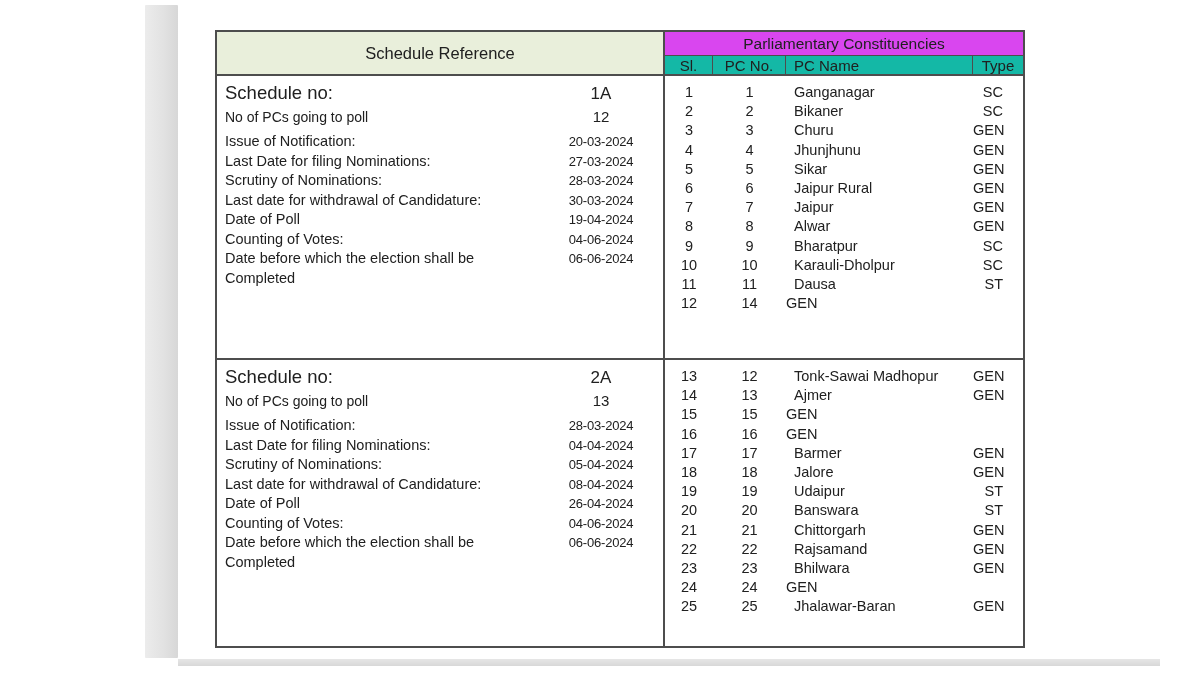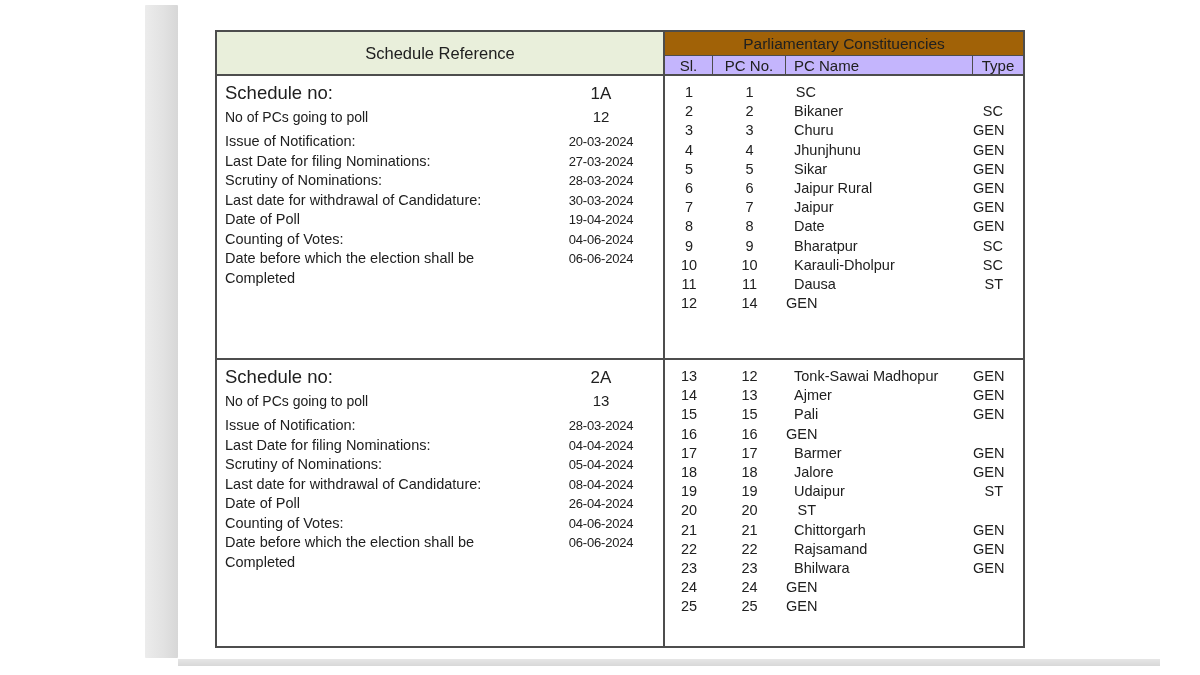--- a/index.html
+++ b/index.html
@@ -19,23 +19,23 @@
   .doc-table { position:absolute; left:215px; top:30px; width:810px; height:618px;
                border:2px solid #4d4d4d; background:#ffffff;
                display:flex; flex-direction:column; }
 
   .thead { display:flex; height:44px; flex-shrink:0; }
   .th-left { width:448px; flex-shrink:0; background:#e9efdb;
              border-right:2px solid #4d4d4d; border-bottom:2px solid #4d4d4d;
              display:flex; align-items:center; justify-content:center;
              font-size:16.5px; }
   .th-right { width:358px; display:flex; flex-direction:column; }
-  .th-top { height:24px; background:#a16207; border-bottom:1px solid #4d4d4d;
+  .th-top { height:24px; background:#d946ef; border-bottom:1px solid #4d4d4d;
             display:flex; align-items:center; justify-content:center; font-size:15.5px; }
-  .th-cols { flex:1; background:#c4b5fd; border-bottom:2px solid #4d4d4d; display:flex; }
+  .th-cols { flex:1; background:#14b8a6; border-bottom:2px solid #4d4d4d; display:flex; }
   .th-col { font-size:15px; display:flex; align-items:center; }
   .th-col.c-sl   { width:48px;  justify-content:center; border-right:1px solid #4d4d4d; }
   .th-col.c-no   { width:73px;  justify-content:center; border-right:1px solid #4d4d4d; }
   .th-col.c-name { width:187px; padding-left:8px; border-right:1px solid #4d4d4d; }
   .th-col.c-type { width:50px;  justify-content:center; }
 
   .block { display:flex; flex:1; }
   .block.first { height:284px; flex:none; border-bottom:2px solid #4d4d4d; }
 
   .block-left { width:448px; flex-shrink:0; border-right:2px solid #4d4d4d;
@@ -123,20 +123,21 @@
         <div class="sched-row">
           <span class="lbl">Completed</span>
           <span class="val"></span>
         </div>
       </div>
       <div class="block-right">
         <div>
             <div class="pc-row">
               <span class="pc-cell pc-sl">1</span>
               <span class="pc-cell pc-no">1</span>
+              <span class="pc-cell pc-name">Ganganagar</span>
               <span class="pc-cell pc-type">SC</span>
             </div>
             <div class="pc-row">
               <span class="pc-cell pc-sl">2</span>
               <span class="pc-cell pc-no">2</span>
               <span class="pc-cell pc-name">Bikaner</span>
               <span class="pc-cell pc-type">SC</span>
             </div>
             <div class="pc-row">
               <span class="pc-cell pc-sl">3</span>
@@ -164,21 +165,21 @@
             </div>
             <div class="pc-row">
               <span class="pc-cell pc-sl">7</span>
               <span class="pc-cell pc-no">7</span>
               <span class="pc-cell pc-name">Jaipur</span>
               <span class="pc-cell pc-type">GEN</span>
             </div>
             <div class="pc-row">
               <span class="pc-cell pc-sl">8</span>
               <span class="pc-cell pc-no">8</span>
-              <span class="pc-cell pc-name">Date</span>
+              <span class="pc-cell pc-name">Alwar</span>
               <span class="pc-cell pc-type">GEN</span>
             </div>
             <div class="pc-row">
               <span class="pc-cell pc-sl">9</span>
               <span class="pc-cell pc-no">9</span>
               <span class="pc-cell pc-name">Bharatpur</span>
               <span class="pc-cell pc-type">SC</span>
             </div>
             <div class="pc-row">
               <span class="pc-cell pc-sl">10</span>
@@ -254,21 +255,20 @@
             </div>
             <div class="pc-row">
               <span class="pc-cell pc-sl">14</span>
               <span class="pc-cell pc-no">13</span>
               <span class="pc-cell pc-name">Ajmer</span>
               <span class="pc-cell pc-type">GEN</span>
             </div>
             <div class="pc-row">
               <span class="pc-cell pc-sl">15</span>
               <span class="pc-cell pc-no">15</span>
-              <span class="pc-cell pc-name">Pali</span>
               <span class="pc-cell pc-type">GEN</span>
             </div>
             <div class="pc-row">
               <span class="pc-cell pc-sl">16</span>
               <span class="pc-cell pc-no">16</span>
               <span class="pc-cell pc-type">GEN</span>
             </div>
             <div class="pc-row">
               <span class="pc-cell pc-sl">17</span>
               <span class="pc-cell pc-no">17</span>
@@ -283,20 +283,21 @@
             </div>
             <div class="pc-row">
               <span class="pc-cell pc-sl">19</span>
               <span class="pc-cell pc-no">19</span>
               <span class="pc-cell pc-name">Udaipur</span>
               <span class="pc-cell pc-type">ST</span>
             </div>
             <div class="pc-row">
               <span class="pc-cell pc-sl">20</span>
               <span class="pc-cell pc-no">20</span>
+              <span class="pc-cell pc-name">Banswara</span>
               <span class="pc-cell pc-type">ST</span>
             </div>
             <div class="pc-row">
               <span class="pc-cell pc-sl">21</span>
               <span class="pc-cell pc-no">21</span>
               <span class="pc-cell pc-name">Chittorgarh</span>
               <span class="pc-cell pc-type">GEN</span>
             </div>
             <div class="pc-row">
               <span class="pc-cell pc-sl">22</span>
@@ -311,20 +312,21 @@
               <span class="pc-cell pc-type">GEN</span>
             </div>
             <div class="pc-row">
               <span class="pc-cell pc-sl">24</span>
               <span class="pc-cell pc-no">24</span>
               <span class="pc-cell pc-type">GEN</span>
             </div>
             <div class="pc-row">
               <span class="pc-cell pc-sl">25</span>
               <span class="pc-cell pc-no">25</span>
+              <span class="pc-cell pc-name">Jhalawar-Baran</span>
               <span class="pc-cell pc-type">GEN</span>
             </div>
           </div>
       </div>
     </div>
 
   </div>
 </div>
 
 </body></html>

